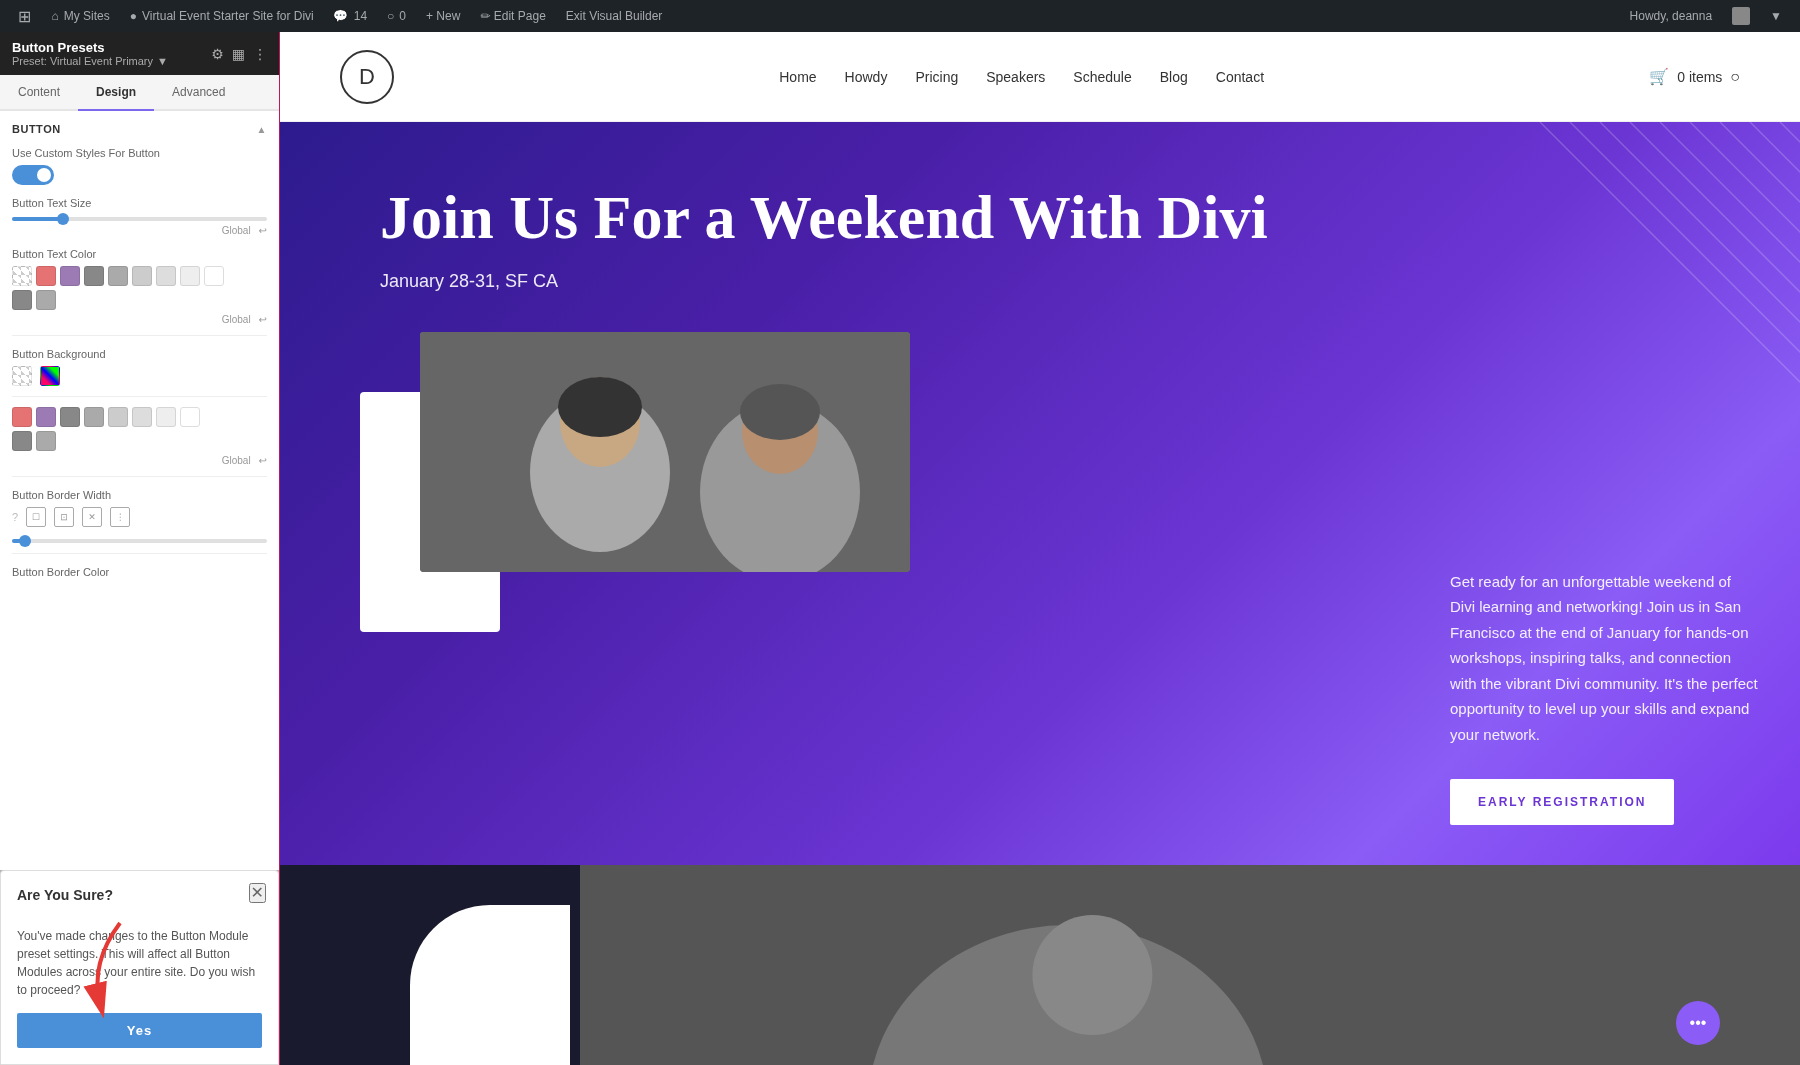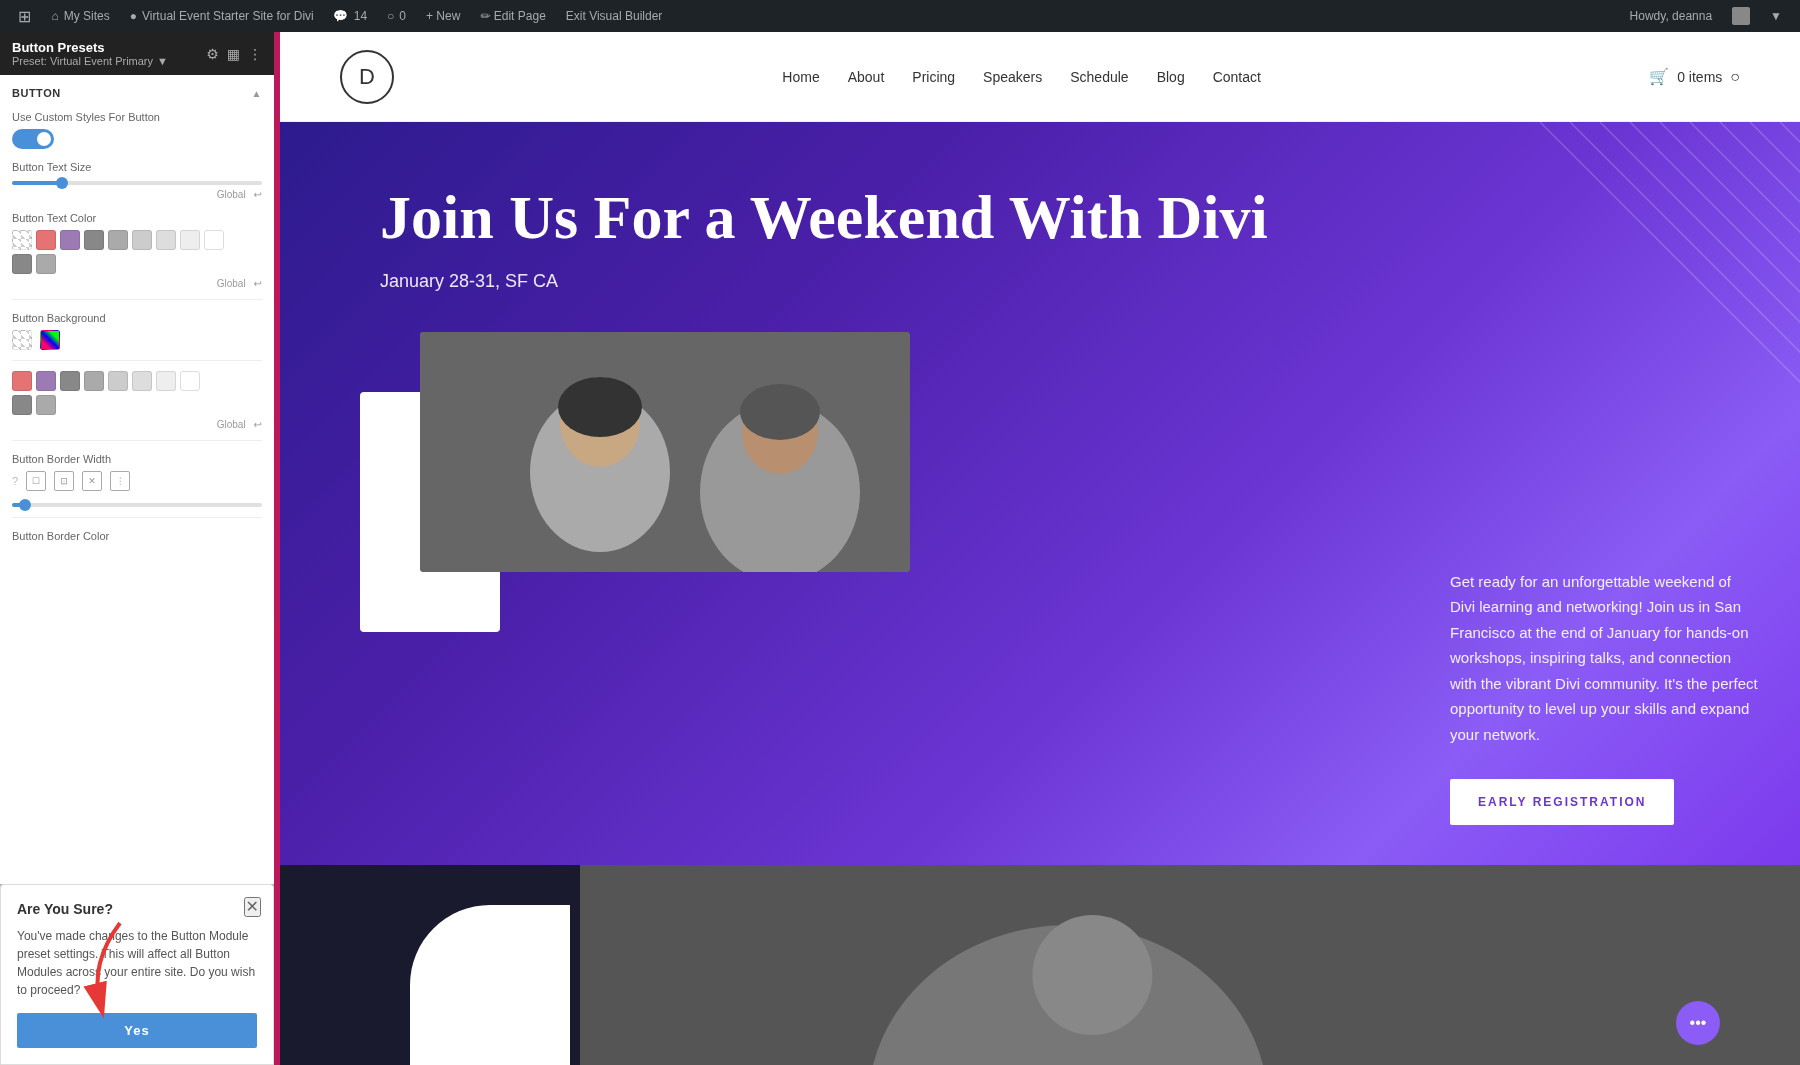--- a/index.html
+++ b/index.html
@@ -51,21 +51,21 @@
       overflow: hidden;
     }
 
     
     .left-panel {
       width: 280px;
       background: #fff;
       flex-shrink: 0;
       display: flex;
       flex-direction: column;
-      border-right: 6px solid #be185d;
+      border-right: 1px solid #be185d;
       position: relative;
     }
 
     
     .panel-header {
       background: #222;
       color: #fff;
       padding: 8px 12px;
       display: flex;
       align-items: center;
@@ -258,21 +258,21 @@
       background: #fff;
       border: 1px solid #ddd;
       border-radius: 4px 4px 0 0;
       padding: 16px;
       position: relative;
     }
     .dialog-title {
       font-size: 14px;
       font-weight: 700;
       color: #333;
-      margin-bottom: 10px;
+      margin-bottom: 24px;
     }
     .dialog-close {
       position: absolute;
       top: 12px;
       right: 12px;
       font-size: 16px;
       color: #666;
       cursor: pointer;
       line-height: 1;
     }
@@ -578,20 +578,31 @@
           <span>▼</span>
         </div>
       </div>
       <div class="panel-header-icons">
         <span class="panel-header-icon">⚙</span>
         <span class="panel-header-icon">▦</span>
         <span class="panel-header-icon">⋮</span>
       </div>
     </div>
 
+    <div class="panel-tabs">
+      <div class="panel-tab">
+        <span>Content</span>
+      </div>
+      <div class="panel-tab active">
+        <span>Design</span>
+      </div>
+      <div class="panel-tab">
+        <span>Advanced</span>
+      </div>
+    </div>
 
     <div class="panel-content">
 
       <div class="section-title">
         <span>Button</span>
         <span class="section-chevron">▲</span>
       </div>
 
       <div class="field-label">Use Custom Styles For Button</div>
       <div class="toggle-switch"></div>
@@ -697,21 +708,21 @@
   </div>
 
   <div class="right-content">
 
     <div class="site-nav">
       <div class="site-logo">
         <span>D</span>
       </div>
       <div class="site-menu">
         <a class="site-menu-item">Home</a>
-        <a class="site-menu-item">About</a>
+        <a class="site-menu-item">Howdy</a>
         <a class="site-menu-item">Pricing</a>
         <a class="site-menu-item">Speakers</a>
         <a class="site-menu-item">Schedule</a>
         <a class="site-menu-item">Blog</a>
         <a class="site-menu-item">Contact</a>
       </div>
       <div class="site-cart">
         <span class="cart-icon">🛒</span>
         <span>0 items</span>
         <span class="search-icon">○</span>

